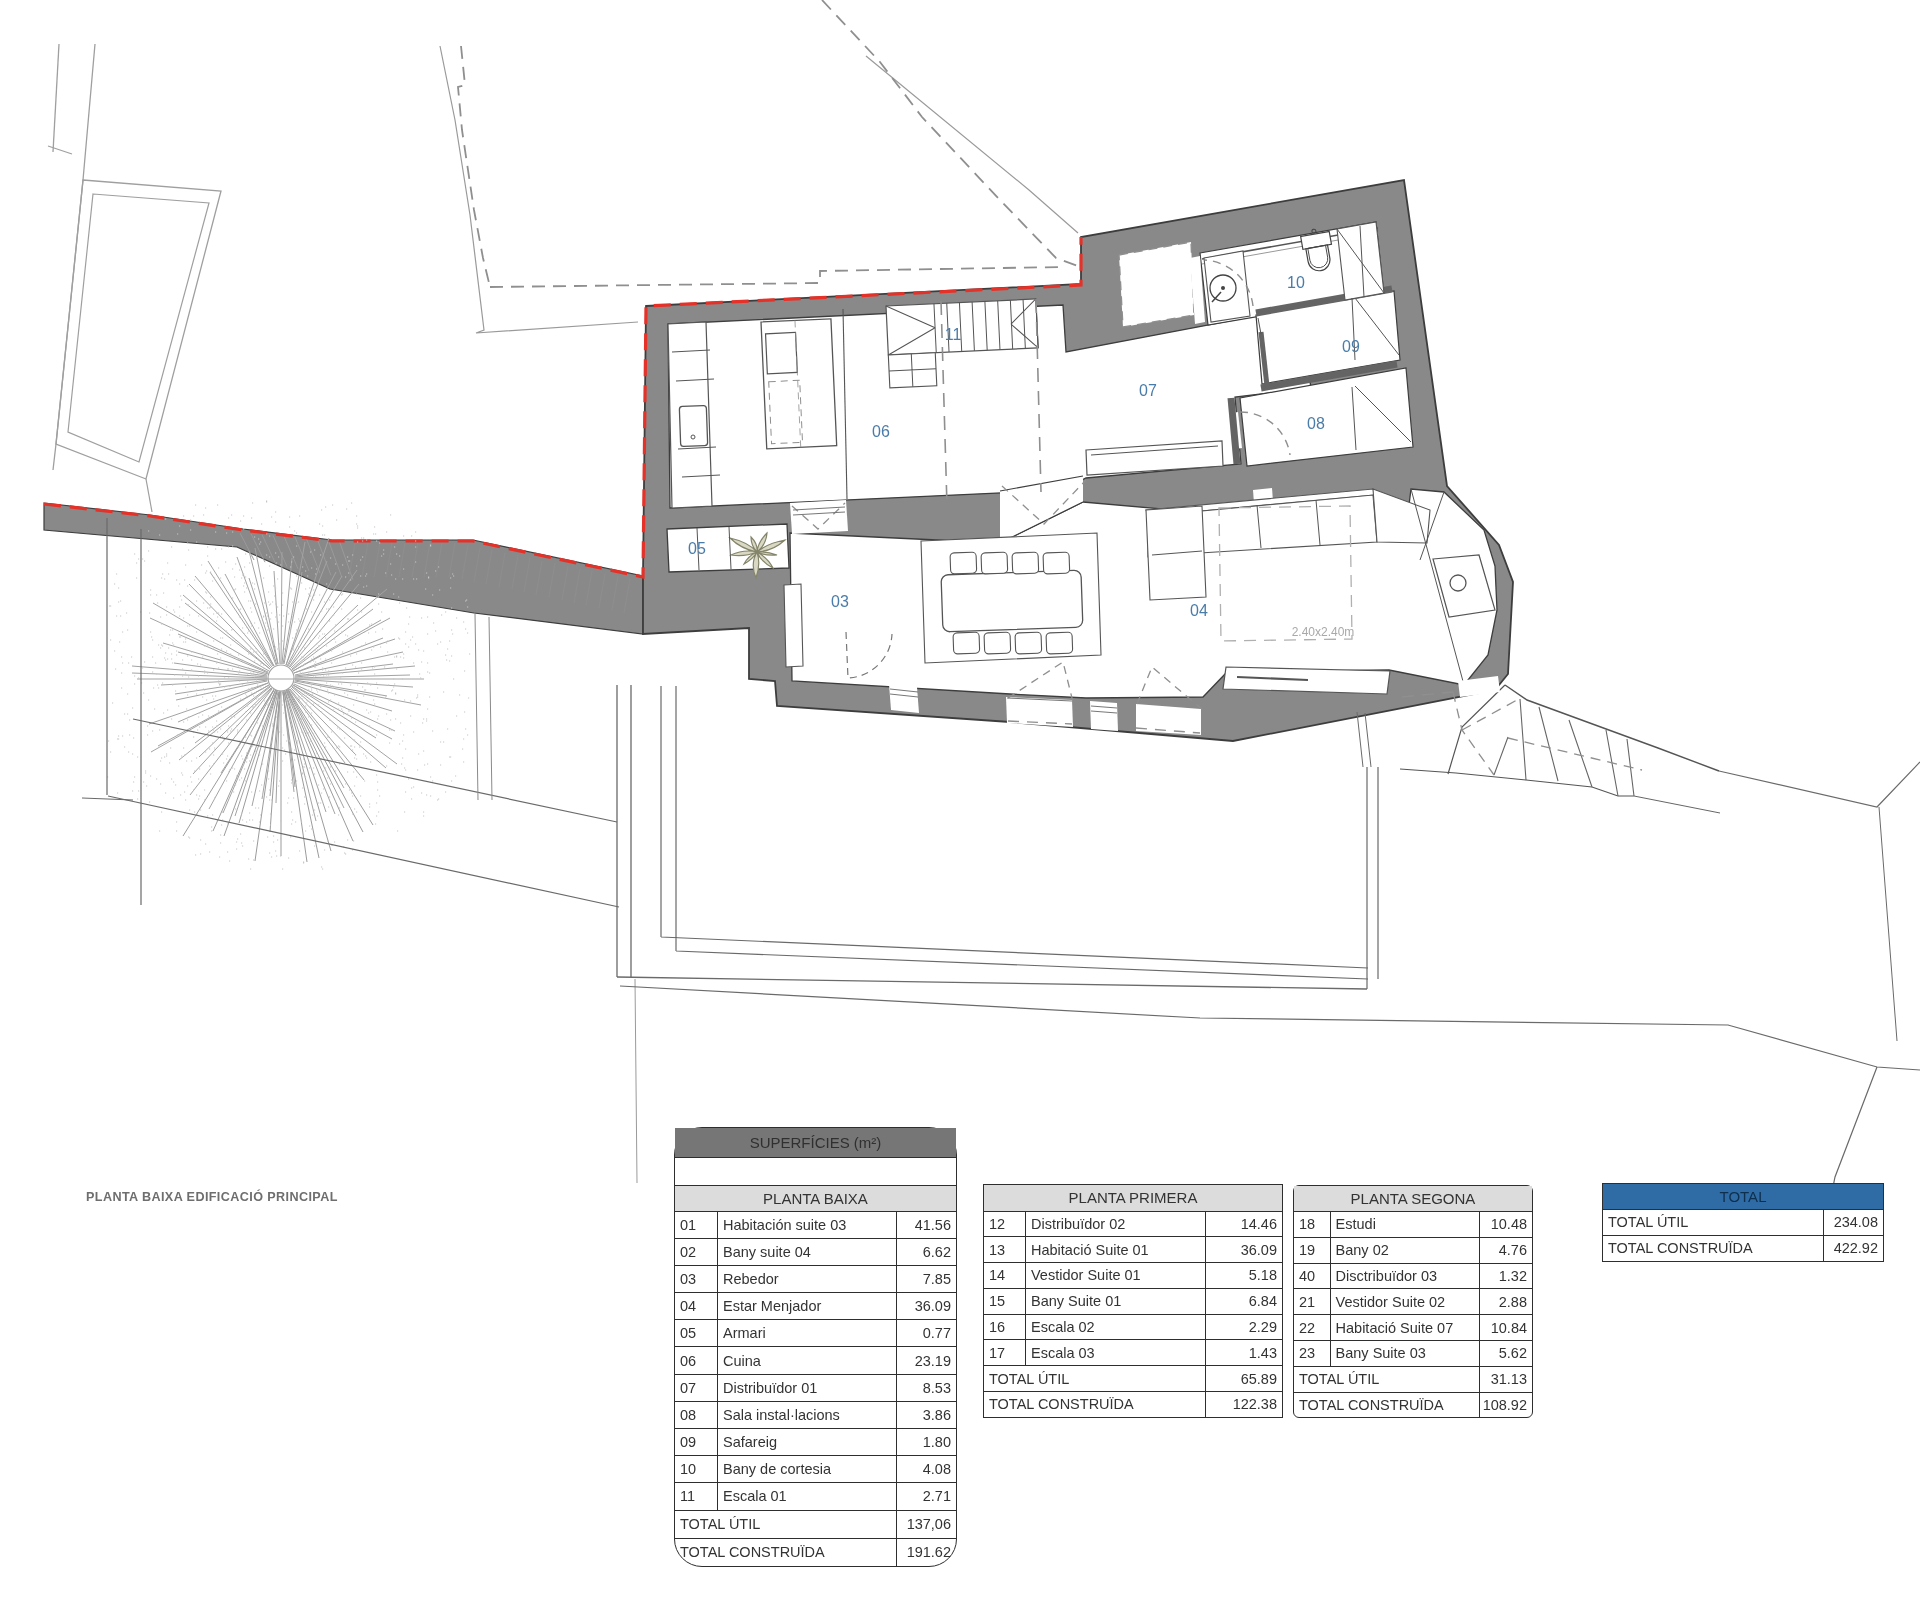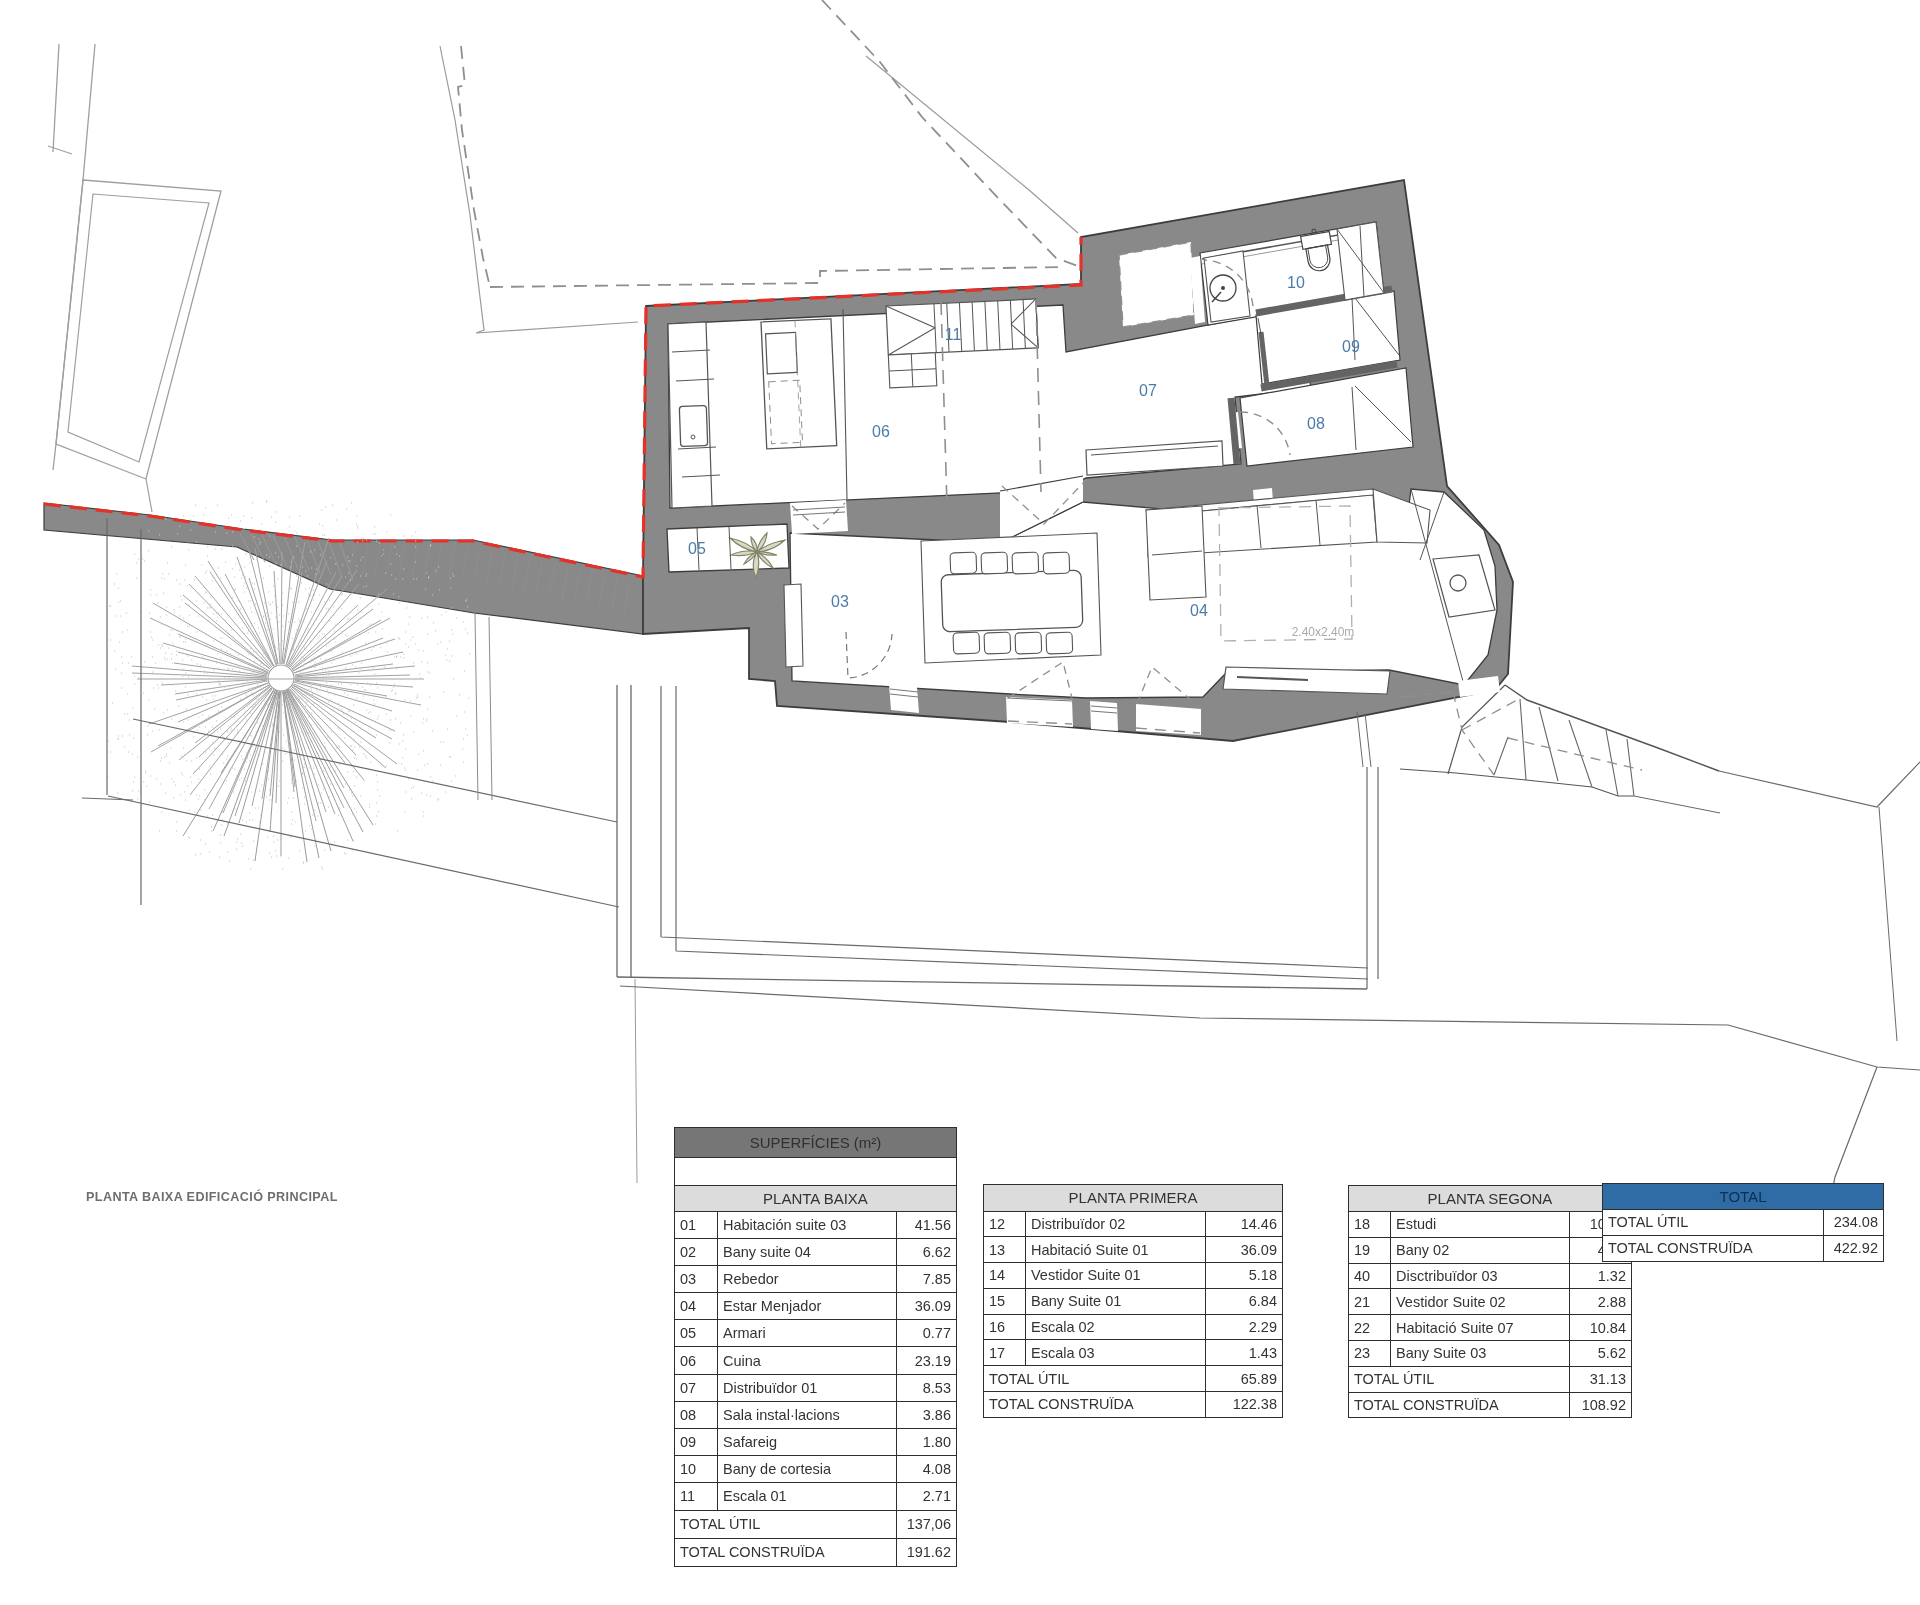--- a/index.html
+++ b/index.html
@@ -337,21 +337,21 @@
 <text x="1351" y="352" font-size="16" fill="#4a7ca9" text-anchor="middle" font-family="Liberation Sans, sans-serif">09</text>
 <text x="1316" y="429" font-size="16" fill="#4a7ca9" text-anchor="middle" font-family="Liberation Sans, sans-serif">08</text>
 <text x="840" y="607" font-size="16" fill="#4a7ca9" text-anchor="middle" font-family="Liberation Sans, sans-serif">03</text>
 <text x="1199" y="616" font-size="16" fill="#4a7ca9" text-anchor="middle" font-family="Liberation Sans, sans-serif">04</text>
 
 <text x="1323" y="636" font-size="12" fill="#a9a9a9" text-anchor="middle" font-family="Liberation Sans, sans-serif">2.40x2.40m</text>
 
 <path d="M 1219.0,508.0 L 1350.0,506.0 L 1352.0,639.0 L 1221.0,641.0 Z" fill="none" stroke="#b0b0b0" stroke-width="1.3" stroke-dasharray="12 8"></path>
 </svg>
 
-<div class="tbl" style="left:674px;top:1127px;width:283px;">
+<div class="tbl" style="left:674px;top:1127px;width:283px;border-radius:28px;">
   <div class="tr" style="height:29px;background:#767676;">
         <div class="td hd" style="width:283px;color:#303030;">SUPERFÍCIES (m²)</div>
       </div>
   <div class="tr" style="height:28px;">
         <div class="td" style="width:283px;"></div>
       </div>
   <div class="tr" style="height:25.5px;background:#dcdcdc;justify-content:flex-end;">
         <div class="td hd" style="width:283px;">PLANTA BAIXA</div>
       </div>
   <div class="tr" style="height:27.2px">
@@ -456,21 +456,21 @@
   <div class="tr" style="height:25.8px">
         <div class="td" style="width:221px">TOTAL ÚTIL</div>
         <div class="td v" style="width:77px">65.89</div>
       </div>
   <div class="tr" style="height:25.8px">
         <div class="td" style="width:221px">TOTAL CONSTRUÏDA</div>
         <div class="td v" style="width:77px">122.38</div>
       </div>
 </div>
 
-<div class="tbl" style="left:1348px;top:1185px;width:284px;">
+<div class="tbl" style="left:1293px;top:1185px;width:240px;border-radius:6px;">
   <div class="tr" style="height:25px;background:#dcdcdc;">
         <div class="td hd" style="width:284px;">PLANTA SEGONA</div>
       </div>
   <div class="tr" style="height:25.8px">
         <div class="td n" style="width:41px">18</div>
         <div class="td" style="width:179px">Estudi</div>
         <div class="td v" style="width:62px">10.48</div>
       </div>
       <div class="tr" style="height:25.8px">
         <div class="td n" style="width:41px">19</div>

